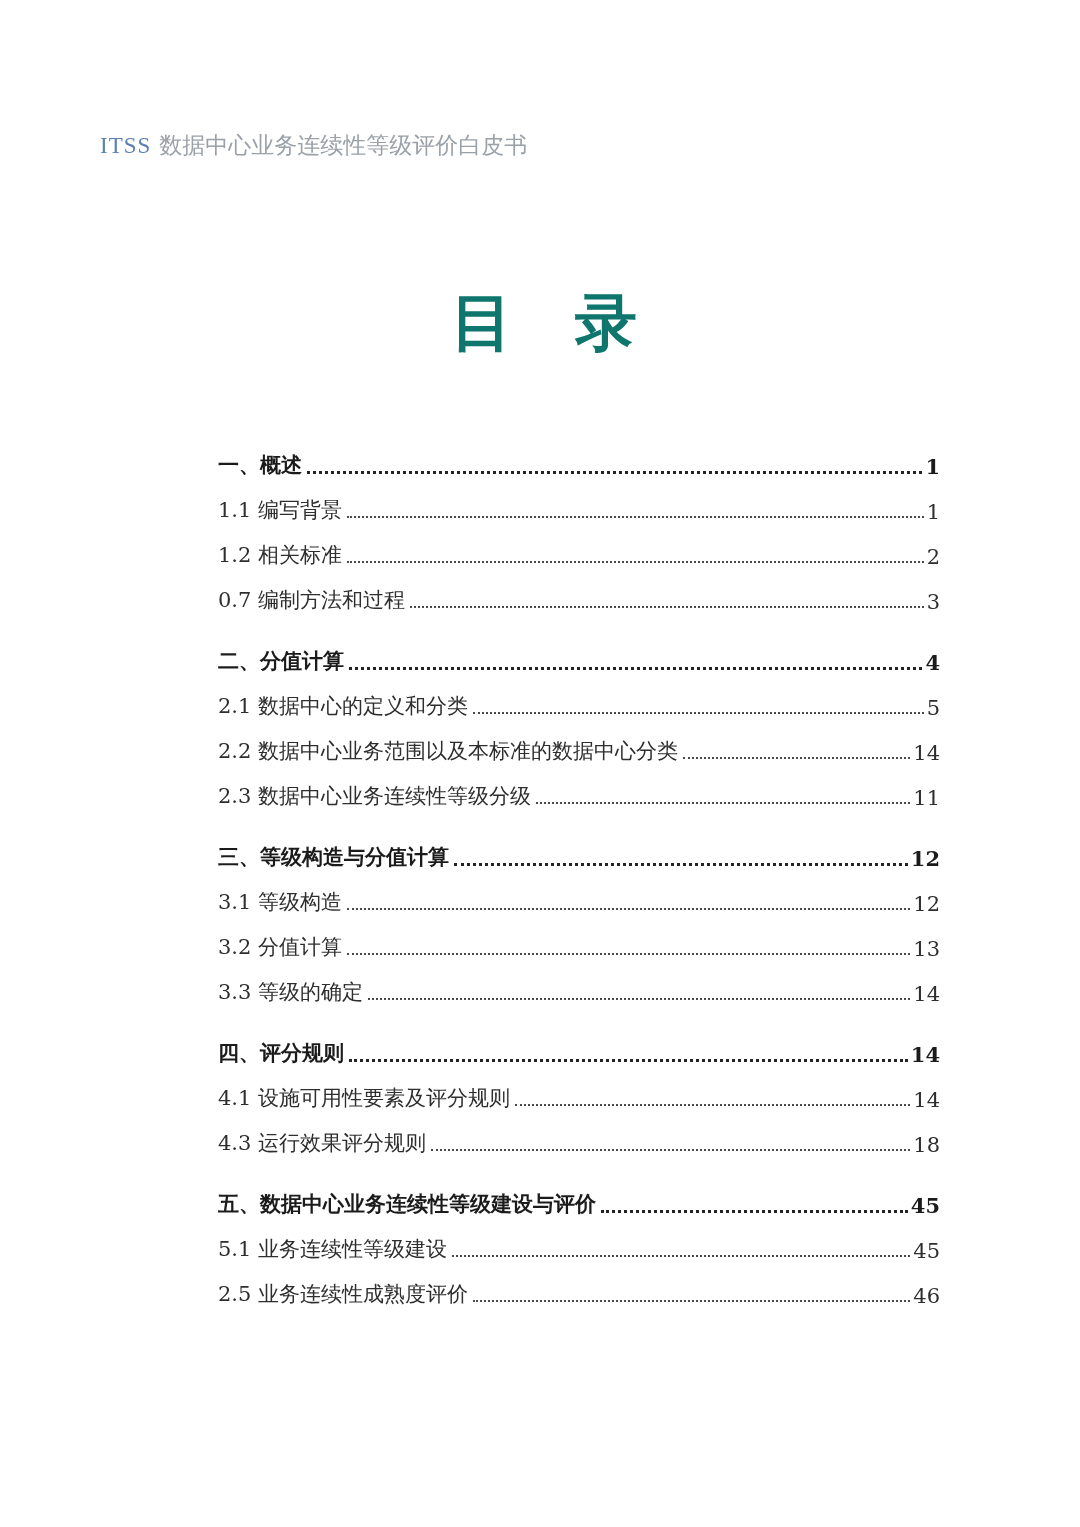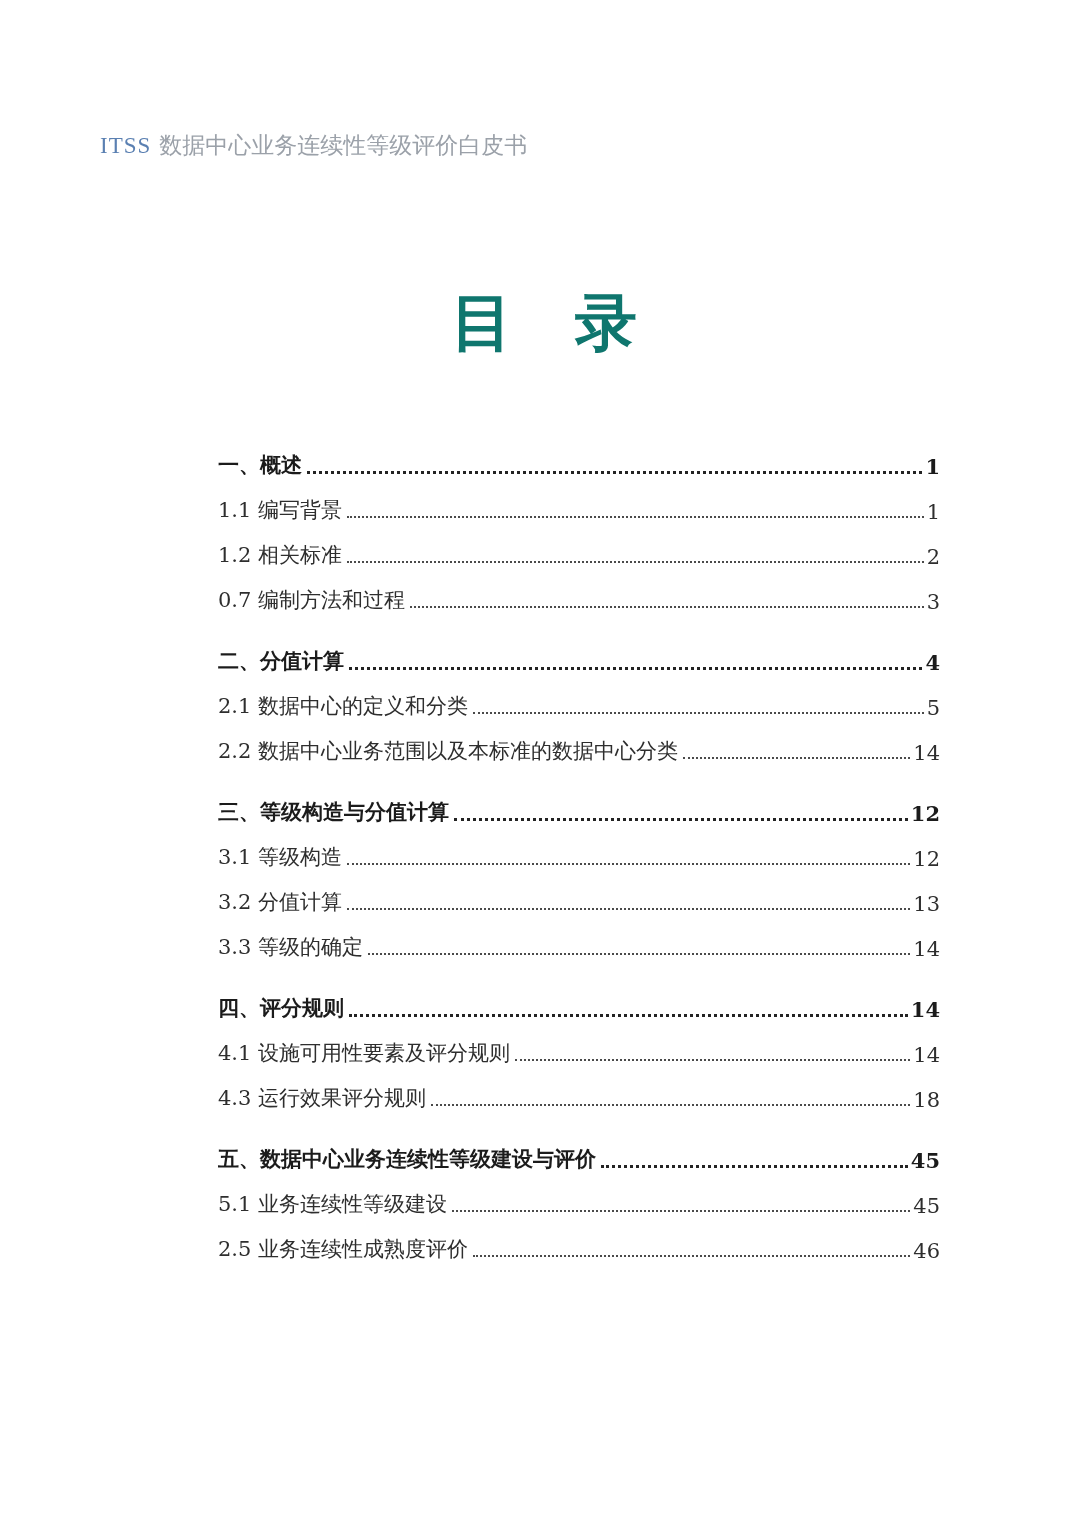--- a/index.html
+++ b/index.html
@@ -131,20 +131,25 @@
       <div class="toc-row">
         <span class="lbl">2.1 数据中心的定义和分类</span>
         <span class="leader"></span>
         <span class="pg">5</span>
       </div>
       <div class="toc-row">
         <span class="lbl">2.2 数据中心业务范围以及本标准的数据中心分类</span>
         <span class="leader"></span>
         <span class="pg">14</span>
       </div>
+      <div class="toc-row">
+        <span class="lbl">2.3 数据中心业务连续性等级分级</span>
+        <span class="leader"></span>
+        <span class="pg">11</span>
+      </div>
     </section>
 
     <section class="toc-section">
       <div class="toc-row heading">
         <span class="lbl">三、等级构造与分值计算</span>
         <span class="leader"></span>
         <span class="pg">12</span>
       </div>
       <div class="toc-row">
         <span class="lbl">3.1 等级构造</span>

